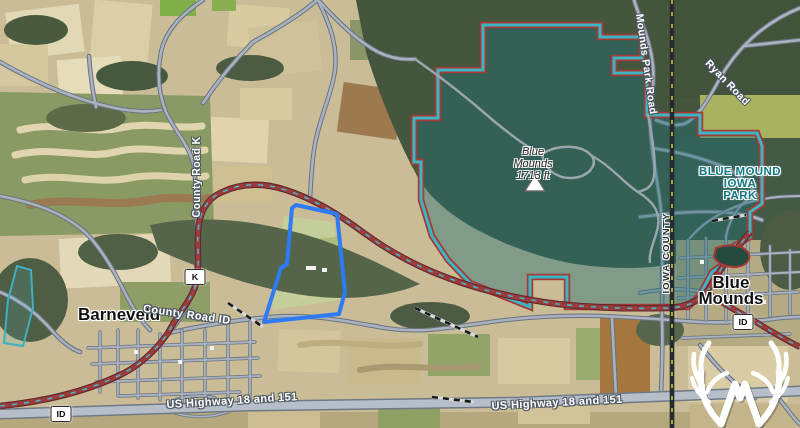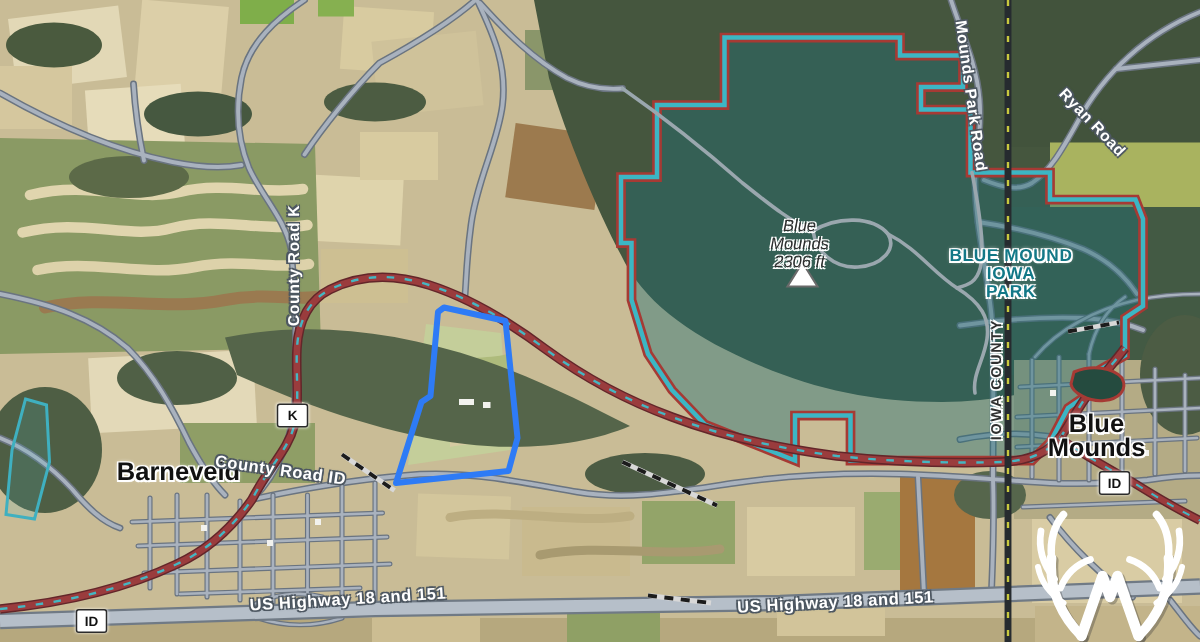--- a/index.html
+++ b/index.html
@@ -284,24 +284,24 @@
 <div class="lbl town" style="left:119px;top:315px;">Barneveld</div>
 
 <div class="lbl town" style="left:731px;top:291px;">
   <div>Blue</div>
   <div>Mounds</div>
 </div>
 
 <div class="lbl peak" style="left:533px;top:163px;">
   <div>Blue</div>
   <div>Mounds</div>
-  <div>2306 ft</div>
+  <div>1713 ft</div>
 </div>
 
-<div class="lbl parklbl" style="left:674px;top:183px;text-align:center;">
+<div class="lbl parklbl" style="left:740px;top:183px;text-align:center;">
   <div>BLUE MOUND</div>
   <div>IOWA</div>
   <div>PARK</div>
 </div>
 
 <div class="lbl roadlbl sm" style="left:196px;top:177px;transform:translate(-50%,-50%) rotate(-90deg);">County Road K</div>
 
 <div class="lbl roadlbl" style="left:187px;top:314px;transform:translate(-50%,-50%) rotate(8deg);">County Road ID</div>
 
 <div class="lbl roadlbl" style="left:232px;top:400px;transform:translate(-50%,-50%) rotate(-3.5deg);">US Highway 18 and 151</div>

